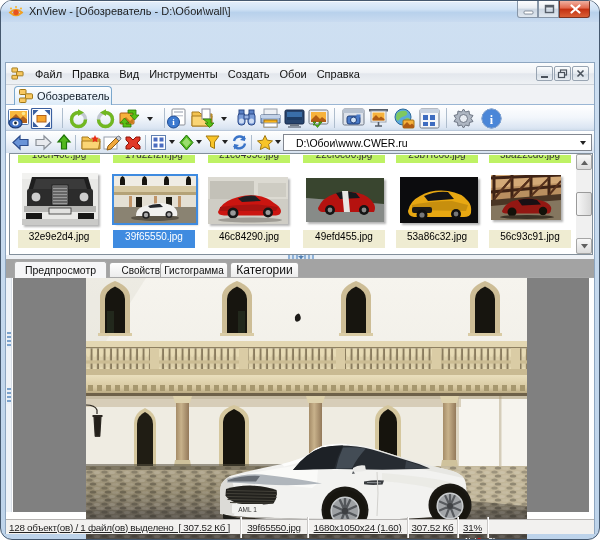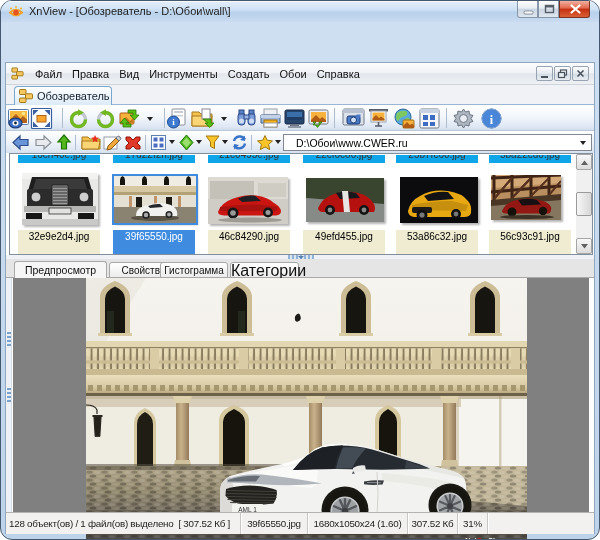--- a/index.html
+++ b/index.html
@@ -38,46 +38,46 @@
 .ticon{position:absolute;}
 .tsep{position:absolute;width:1px;height:20px;background:#aebdcd;top:3px;}
 .asep{position:absolute;width:1px;height:15px;background:#aebdcd;top:3px;}
 .darr{position:absolute;width:0;height:0;border-left:3px solid transparent;border-right:3px solid transparent;border-top:4px solid #222;}
 .addrfield{position:absolute;left:277px;top:2px;width:309px;height:17px;background:#fff;border:1px solid #828790;
   font-size:10.5px;color:#000;padding:2px 4px 0 12px;}
 .addrfield .fdarr{position:absolute;right:5px;top:6px;}
 
 .browser{position:absolute;left:3px;top:90px;width:584px;height:102px;background:#fff;border:1px solid #828f9b;}
 .thumbwrap{position:absolute;left:0;top:0;right:16px;bottom:0;overflow:hidden;background:#fff;}
-.lab{position:absolute;height:24px;background:#efecd2;font-size:10px;color:#000;text-align:center;line-height:14px;overflow:hidden;white-space:nowrap;top:76px;width:82px;}
+.lab{position:absolute;height:18px;background:#efecd2;font-size:10px;color:#000;text-align:center;line-height:14px;overflow:hidden;white-space:nowrap;top:76px;width:82px;}
 .lab.sel{background:#3f8be0;color:#fff;}
-.plab{position:absolute;height:8px;background:#0ea5e9;font-size:10px;color:#333;text-align:center;overflow:hidden;white-space:nowrap;top:1px;width:82px;}
+.plab{position:absolute;height:8px;background:#bef264;font-size:10px;color:#333;text-align:center;overflow:hidden;white-space:nowrap;top:1px;width:82px;}
 .plab span{display:block;margin-top:-6px;}
 .timg{position:absolute;box-shadow:2px 2px 2px rgba(0,0,0,0.3);}
 .vsb{position:absolute;right:0;top:0;width:16px;bottom:0;background:#f0f0f0;}
 .sbtn{position:absolute;left:0;width:16px;height:16px;background:linear-gradient(#f8f8f8,#dcdcdc);border:1px solid #a6a6a6;border-radius:2px;
   display:flex;align-items:center;justify-content:center;}
 .sthumb{position:absolute;left:0;width:16px;background:linear-gradient(90deg,#f6f6f6,#d8d8d8);border:1px solid #9a9a9a;border-radius:2px;}
 
 .hsplit{position:absolute;left:0;top:192px;right:0;height:4px;background:#eef1f5;}
 .hhandle{position:absolute;left:282px;top:0px;width:26px;height:4px;
   background-image:repeating-linear-gradient(90deg,#8fb2d8 0 2px,#dde8f4 2px 4px);}
 .hhandle:after{content:"";position:absolute;left:10px;top:1px;width:6px;height:3px;background:#5580b0;clip-path:polygon(0 0,100% 0,50% 100%);}
-.btabs{position:absolute;left:0;top:196px;right:0;height:19px;background:#e5e5e5;border-bottom:1px solid #a8a8a8;font-size:10.5px;}
+.btabs{position:absolute;left:0;top:196px;right:0;height:19px;background:#a3a3a3;border-bottom:1px solid #a8a8a8;font-size:10.5px;}
 .bt{position:absolute;border:1px solid #a8a8a8;background:linear-gradient(#fff,#ececec);border-radius:3px 3px 0 0;
   text-align:center;color:#111;}
 .bt.active{background:#f6f6f7;z-index:2;border-bottom:none;}
 
 .preview{position:absolute;left:0;top:215px;right:0;bottom:22px;background:#fff;}
 .pvsplit{position:absolute;left:0;top:0;width:6px;bottom:0;background:#eef2f7;border-right:1px solid #d8dee6;}
 .pvgray{position:absolute;left:7px;top:0;width:576px;bottom:0;background:#808080;}
 .photo{position:absolute;left:80px;top:0;width:441px;height:273px;}
 
-.statusbar{position:absolute;left:0;right:0;bottom:0;height:22px;background:#f2f1ef;border-top:1px solid #b5b3b1;
-  font-size:9.8px;color:#222;display:flex;align-items:flex-end;}
+.statusbar{position:absolute;left:0;right:0;bottom:0;height:15px;background:#f2f1ef;border-top:1px solid #b5b3b1;
+  font-size:9.8px;color:#222;display:flex;align-items:center;text-decoration:underline;}
 .sseg{height:21px;line-height:21px;padding:0 3px;letter-spacing:-0.25px;border-right:1px solid #c9c7c5;box-shadow:1px 0 0 #fff;white-space:nowrap;overflow:hidden;}
 </style></head>
 <body>
 <div class="win">
   <div class="titlebar">
     <svg class="xnicon" viewBox="0 0 16 16">
       <path d="M2 8.5 Q8 3 14 8.5 Q8 14 2 8.5 Z" fill="none" stroke="#f0a022" stroke-width="1.8"></path>
       <circle cx="8" cy="8.5" r="2.8" fill="#e8541e"></circle>
       <circle cx="3" cy="4.5" r="1.1" fill="#f6b83a"></circle>
         <circle cx="8" cy="3" r="1.1" fill="#f6b83a"></circle>
@@ -464,21 +464,21 @@
           </div>
       </div>
     </div>
     <div class="hsplit">
         <div class="hhandle"></div>
       </div>
     <div class="btabs">
       <div class="bt active" style="left:8px;top:2px;width:93px;height:17px;line-height:16px;">Предпросмотр</div>
       <div class="bt" style="left:103px;top:3px;width:69px;height:16px;line-height:15px;font-size:10px;">Свойства</div>
       <div class="bt" style="left:154px;top:3px;width:68px;height:16px;line-height:15px;font-size:10px;">Гистограмма</div>
-      <div class="bt" style="left:224px;top:3px;width:69px;height:16px;line-height:15px;font-size:16px;">Категории</div>
+      <div class="bt" style="left:224px;top:3px;width:69px;height:16px;line-height:15px;font-size:12px;">Категории</div>
     </div>
     <div class="preview">
       <div class="pvsplit">
    <div style="position:absolute;left:1px;top:54px;width:4px;height:16px;background-image:repeating-linear-gradient(180deg,#7aa2cc 0 2px,#e8eef6 2px 4px);"></div>
    <div style="position:absolute;left:1px;top:110px;width:4px;height:16px;background-image:repeating-linear-gradient(180deg,#7aa2cc 0 2px,#e8eef6 2px 4px);"></div>
  </div>
       <div class="pvgray"></div>
       <svg class="photo" id="photosvg" viewBox="0 0 441 273" preserveAspectRatio="none">
         <defs>
           <linearGradient id="wallg" x1="0" y1="0" x2="0" y2="1">

